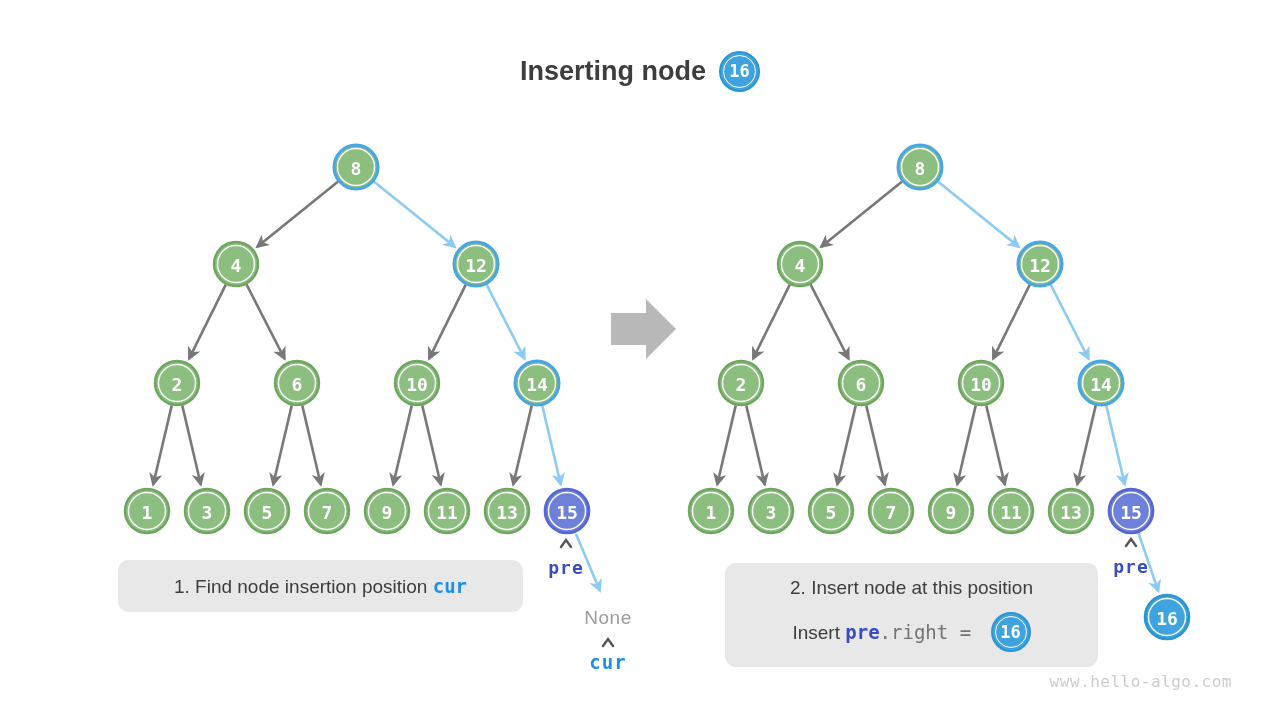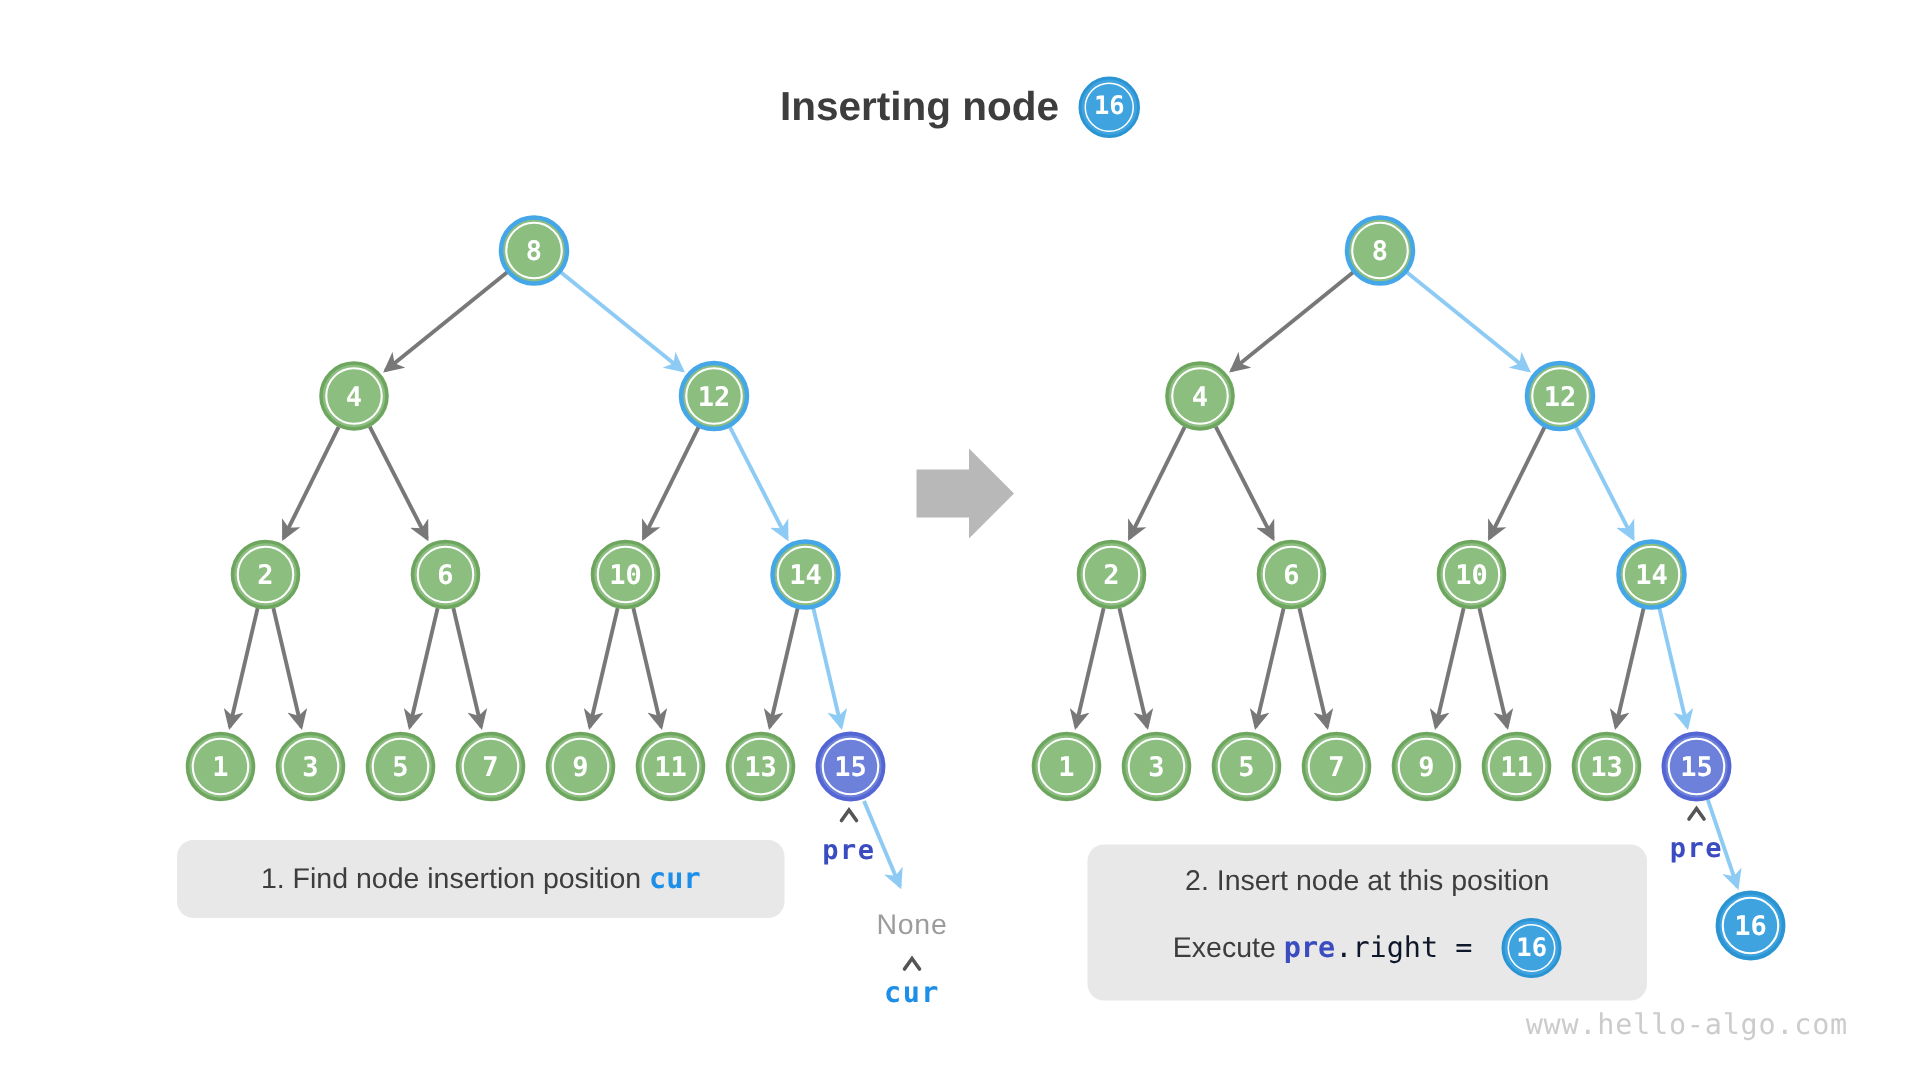--- a/index.html
+++ b/index.html
@@ -22,25 +22,25 @@
   #diagram{position:absolute;left:0;top:0;width:1280px;height:720px;}
   
   .caption{position:absolute;background:var(--caption-bg);border-radius:11px;
            display:flex;flex-direction:column;justify-content:space-evenly;
            align-items:center;box-sizing:border-box;}
   .caption-line{display:flex;align-items:center;justify-content:center;}
   .cap-part{white-space:pre;font-size:19px;line-height:1;}
   .cap-plain{color:var(--text-dark);}
   .code-cur{font-family:"DejaVu Sans Mono",monospace;font-weight:bold;color:var(--label-cur);}
   .code-pre{font-family:"DejaVu Sans Mono",monospace;font-weight:bold;color:var(--label-pre);}
-  .code-gray{font-family:"DejaVu Sans Mono",monospace;color:#0f172a;}
+  .code-gray{font-family:"DejaVu Sans Mono",monospace;color:#737373;}
   .caption .node-chip{margin-left:8px;}
   
   #watermark{position:absolute;right:48px;top:672px;font-family:"DejaVu Sans Mono",monospace;
-             font-size:19px;color:var(--watermark);letter-spacing:0.5px;}
+             font-size:16px;color:var(--watermark);letter-spacing:0.5px;}
 </style>
 </head>
 <body>
 
 <div id="stage">
 
   <div id="title-row">
     <span class="title-text">Inserting node</span>
     <span class="node-chip">
       <span class="chip-label">16</span>
@@ -256,21 +256,21 @@
         <div class="caption-line">
           <span class="cap-part cap-plain">1. Find node insertion position </span>
           <span class="cap-part code-cur">cur</span>
         </div>
       </div>
       <div class="caption" style="left: 725px; top: 563px; width: 373px; height: 104px;">
         <div class="caption-line">
           <span class="cap-part cap-plain">2. Insert node at this position</span>
         </div>
         <div class="caption-line">
-          <span class="cap-part cap-plain">Execute </span>
+          <span class="cap-part cap-plain">Insert </span>
           <span class="cap-part code-pre">pre</span>
           <span class="cap-part code-gray">.right = </span>
           <span class="node-chip" style="width: 40px; height: 40px;">
             <span class="chip-label">16</span>
           </span>
         </div>
       </div>
     </div>
 
   <div id="watermark">www.hello-algo.com</div>

